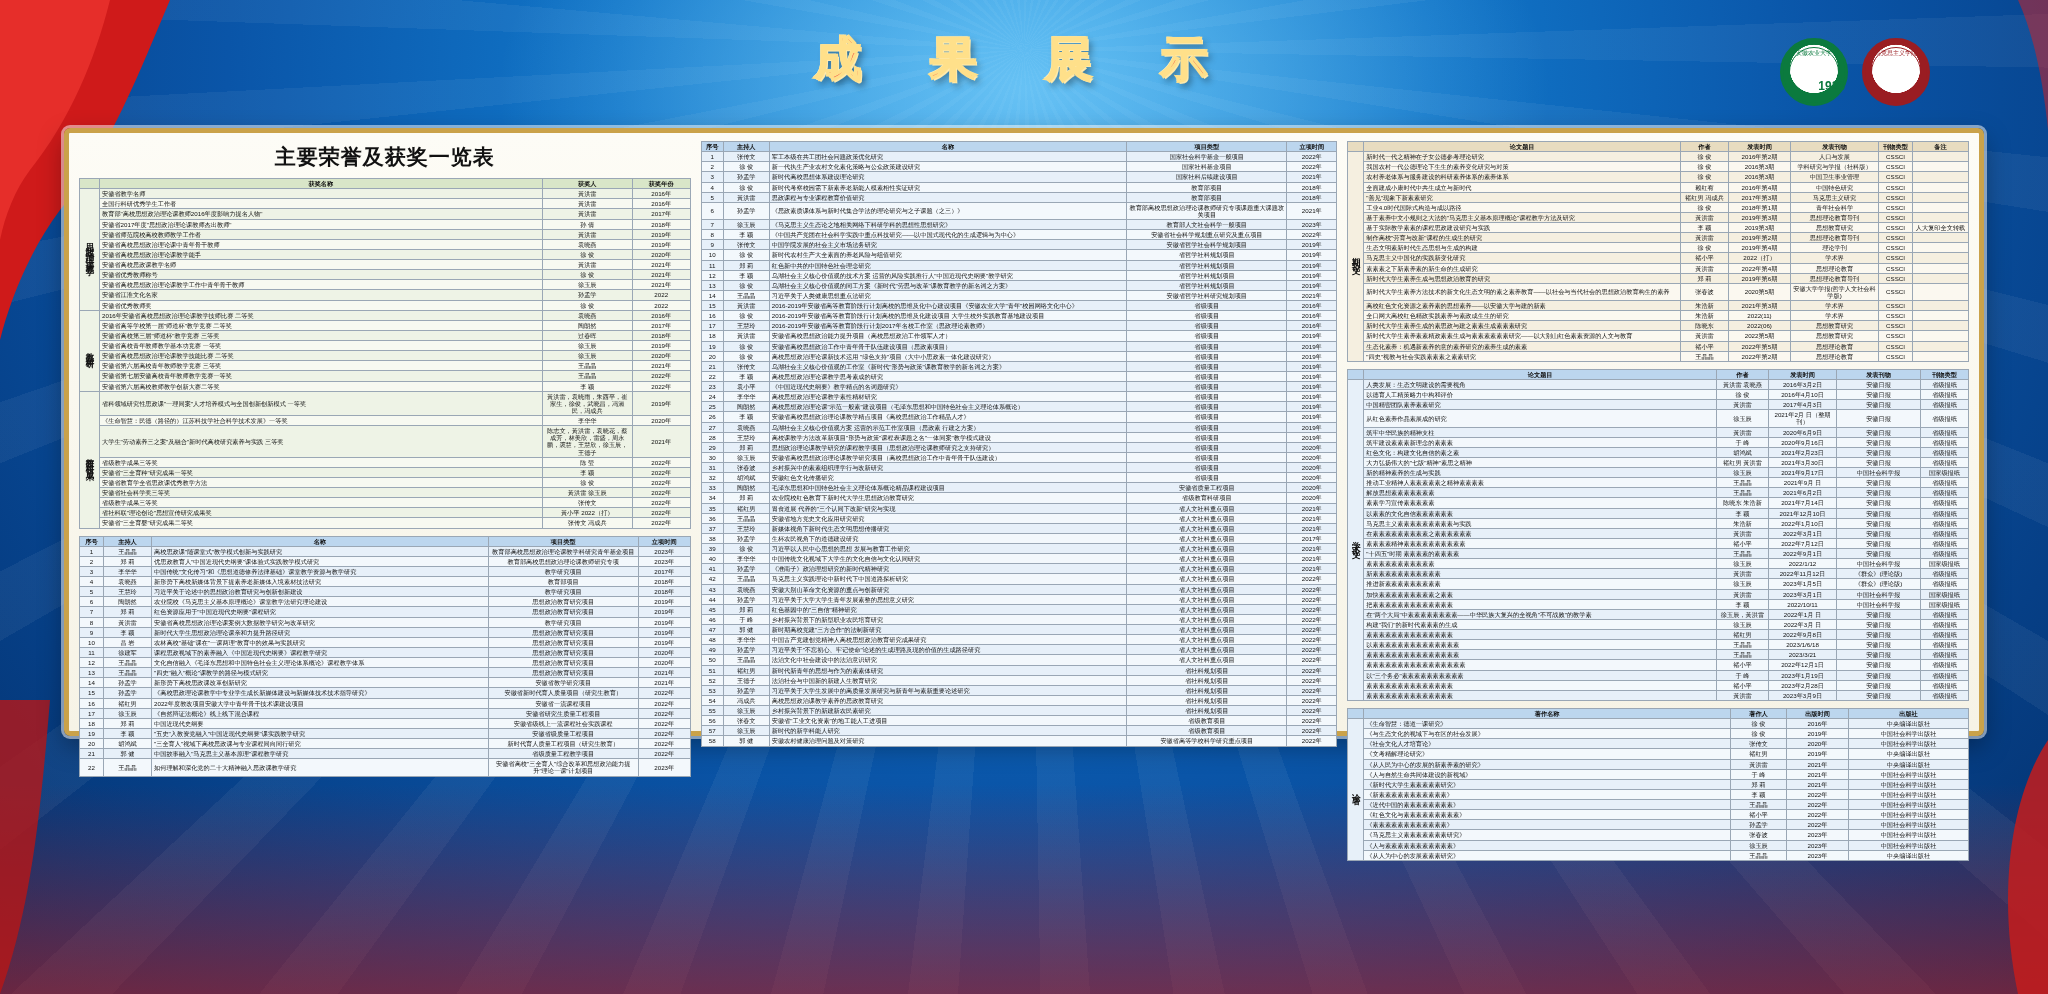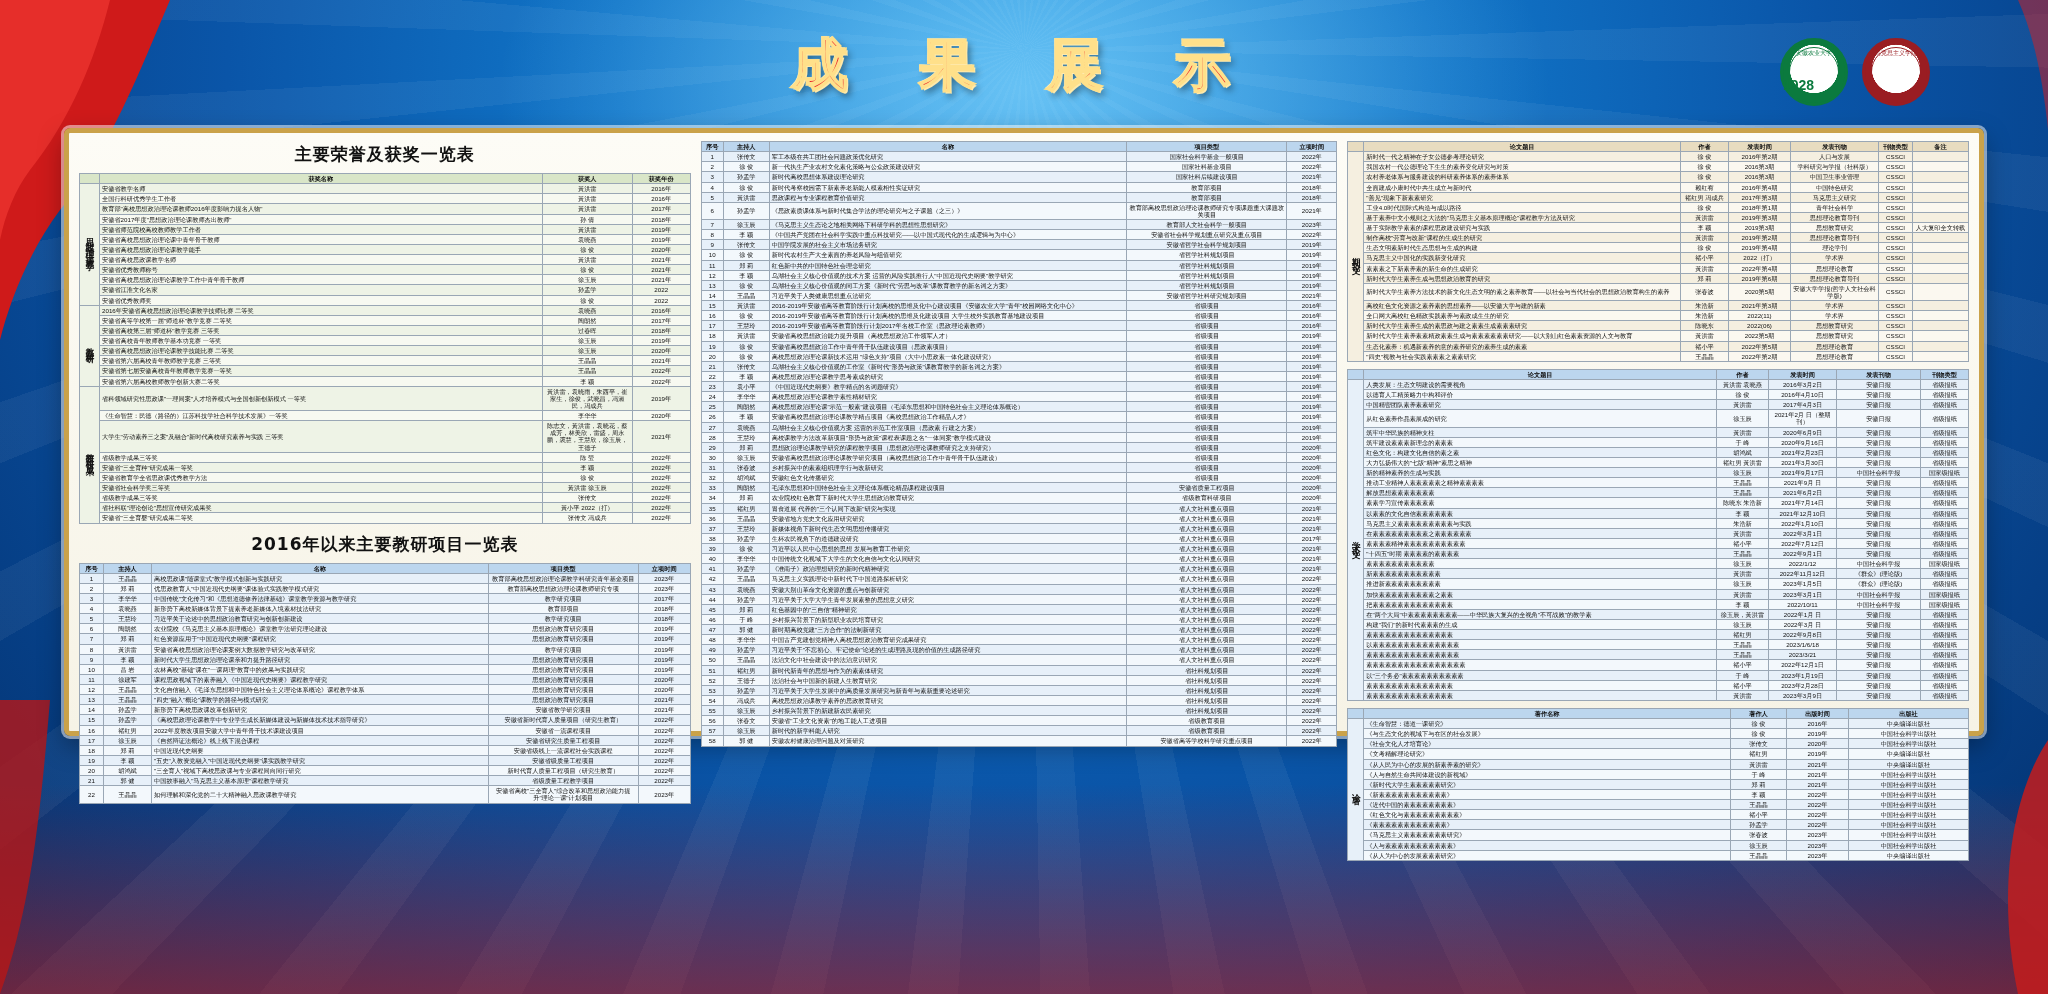--- a/index.html
+++ b/index.html
@@ -23,31 +23,31 @@
   .ribbon{position:absolute;left:0;top:0;width:330px;height:994px;pointer-events:none;}
   .ribbon-r{position:absolute;right:0;top:0;width:330px;height:994px;pointer-events:none;}
   .pillars{position:absolute;left:0;bottom:0;width:100%;height:210px;pointer-events:none;
     background:linear-gradient(to top, rgba(190,30,30,.55), rgba(190,30,30,0));}
 
   
   .title-wrap{position:absolute;top:28px;left:0;width:100%;text-align:center;}
   .title{
     display:inline-block;
     font-family:"DejaVu Sans","Liberation Sans",sans-serif;
-    font-size:56px;font-weight:bold;letter-spacing:26px;
+    font-size:47px;font-weight:bold;letter-spacing:26px;
     color:#e8262a;
     text-shadow:
       0 0 2px #fff, 2px 2px 0 #ffe9a8, -1px -1px 0 #fff2c0,
       4px 5px 7px rgba(0,0,0,.45);
     -webkit-text-stroke:2px #ffe08a;
   }
   .logo{position:absolute;top:38px;border-radius:50%;}
   .logo1{right:200px;width:62px;height:62px;background:radial-gradient(circle at 50% 45%, #fff 52%, #0b7a3e 53%);border:3px solid #0b7a3e;}
   .logo1 .ring{position:absolute;inset:6px;border:1px solid #0b7a3e;border-radius:50%;}
-  .logo1 .yr{position:absolute;left:0;right:0;bottom:10px;text-align:left;font-size:14px;color:#0b7a3e;font-weight:bold;}
+  .logo1 .yr{position:absolute;left:0;right:0;bottom:10px;text-align:right;font-size:12px;color:#0b7a3e;font-weight:bold;}
   .logo1 .tx{position:absolute;left:0;right:0;top:8px;text-align:center;font-size:6px;color:#0b7a3e;}
   .logo2{right:118px;width:62px;height:62px;background:radial-gradient(circle at 50% 45%, #fff 52%, #9a1d22 53%);border:3px solid #9a1d22;}
   .logo2 .ring{position:absolute;inset:6px;border:1px solid #9a1d22;border-radius:50%;}
   .logo2 .tx{position:absolute;left:0;right:0;top:8px;text-align:center;font-size:6px;color:#9a1d22;}
   .logo2 .yr{position:absolute;left:0;right:0;bottom:10px;text-align:center;font-size:8px;color:#9a1d22;font-weight:bold;}
 
   
   .board{
     position:absolute;left:64px;top:128px;width:1920px;height:608px;
     background:linear-gradient(#fdfcf6,#f6f3e6);
@@ -56,21 +56,21 @@
     box-shadow:0 0 0 3px rgba(255,255,255,.5), 0 10px 26px rgba(0,0,0,.35);
     padding:8px 10px;box-sizing:border-box;
     display:flex;gap:10px;
   }
   .col{position:relative;}
   .col-a{width:615px;}
   .col-b{width:640px;}
   .col-c{width:625px;}
 
   h2.sec{
-    text-align:center;margin:2px 0 7px;font-size:17px;font-weight:bold;color:#111;
+    text-align:center;margin:2px 0 7px;font-size:21px;font-weight:bold;color:#111;
     font-family:"DejaVu Sans","Liberation Sans",sans-serif;letter-spacing:1px;
   }
 
   table{border-collapse:collapse;width:100%;table-layout:fixed;}
   td,th{border:1px solid #9aa7b5;font-size:6.2px;line-height:1.15;padding:1px 2px;
         color:#111;word-break:break-all;overflow:hidden;}
   th{font-weight:bold;text-align:center;}
   .tc{text-align:center;}
   .tl{text-align:left;}
 
@@ -296,21 +296,20 @@
           </tr>
           <tr class="row-green-alt">
             <td class="tl">安徽省"三全育婴"研究成果二等奖</td>
             <td class="tc">张传文 冯成兵</td>
             <td class="tc">2022年</td>
           </tr>
         </tbody>
     </table>
 
     <div class="spacer"></div>
-    <h2 class="sec">2016年以来主要教研项目一览表</h2>
     <table>
       <colgroup>
           <col style="width:24px">
           <col style="width:48px">
           <col>
           <col style="width:150px">
           <col style="width:52px">
         </colgroup>
       <thead>
           <tr class="hdr-blue">

